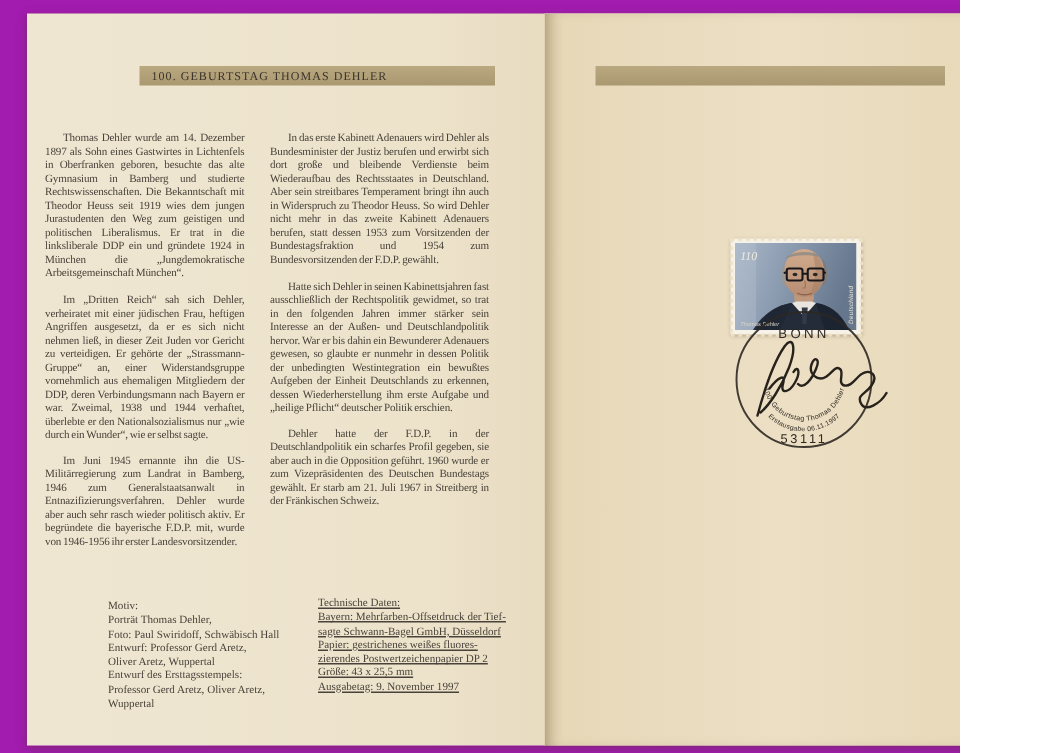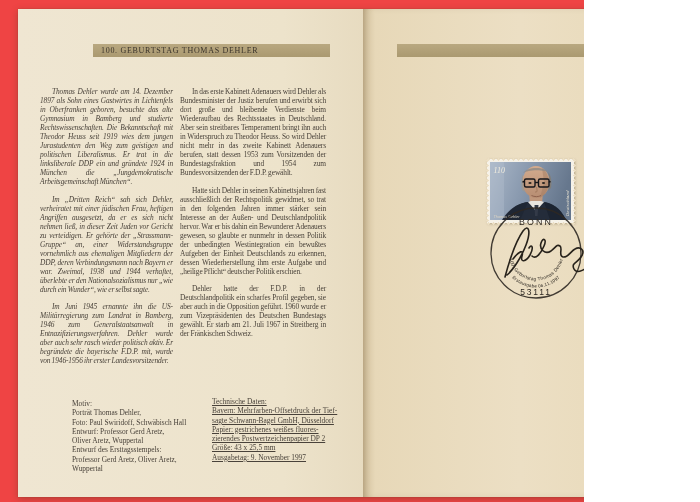--- a/index.html
+++ b/index.html
@@ -1,18 +1,18 @@
 <!DOCTYPE html>
 <html lang="de"><head>
 <meta charset="utf-8">
 <style>
   html,body { margin:0; padding:0; }
   .scene {
-    position:relative; width:584px; height:502px;
-    background:#ef4444; overflow:hidden;
+    position:relative; width:640px; height:502px;
+    background:#a21caf; overflow:hidden;
     font-family:"Liberation Serif","DejaVu Serif",serif;
   }
   .card {
     position:absolute; left:18px; top:9px; width:631px; height:488px;
     background:linear-gradient(90deg,#efe6d2 0%,#ede3cb 42%,#e7dbc0 55%);
     box-shadow:0 2px 7px rgba(70,55,30,.35), 0 0 1px rgba(90,70,40,.45);
   }
   .page-right {
     position:absolute; left:345px; top:0; width:286px; height:488px;
     background:linear-gradient(90deg,#ddcca9 0px,#e7d8b8 12px,#ecdfc4 55%,#e8d9b9 100%);
@@ -24,21 +24,21 @@
   .band-right { left:379px; width:233px; }
   .band-title {
     display:block; font-size:8px; line-height:13px; letter-spacing:.7px;
     color:#3a332a; padding-left:8px; white-space:nowrap;
   }
   .col {
     position:absolute; color:#49423a; font-size:7.4px; line-height:9px;
     text-align:justify; letter-spacing:-.1px; word-spacing:-.5px;
   }
   .col p { margin:0 0 8.5px 0; text-indent:12px; hyphens:auto; }
-  .col1 { left:22px;  top:78px; width:133px;font-style:italic; }
+  .col1 { left:12px;  top:78px; width:133px; }
   .col2 { left:162px; top:78px; width:146px; }
   .block { position:absolute; color:#49423a; font-size:7.4px; line-height:9.3px;margin-left:32px; }
   .block-line { white-space:nowrap; }
   .credits   { left:22px;  top:390px; width:140px; }
   .technical { left:162px; top:388px; width:150px;text-decoration:underline; }
 
   .stamp {
     position:absolute; left:469px; top:150px; width:87px; height:64px;
     background:#f6f2e8; box-shadow:.5px 1px 2.5px rgba(80,60,30,.35);font-style:italic;
   }

